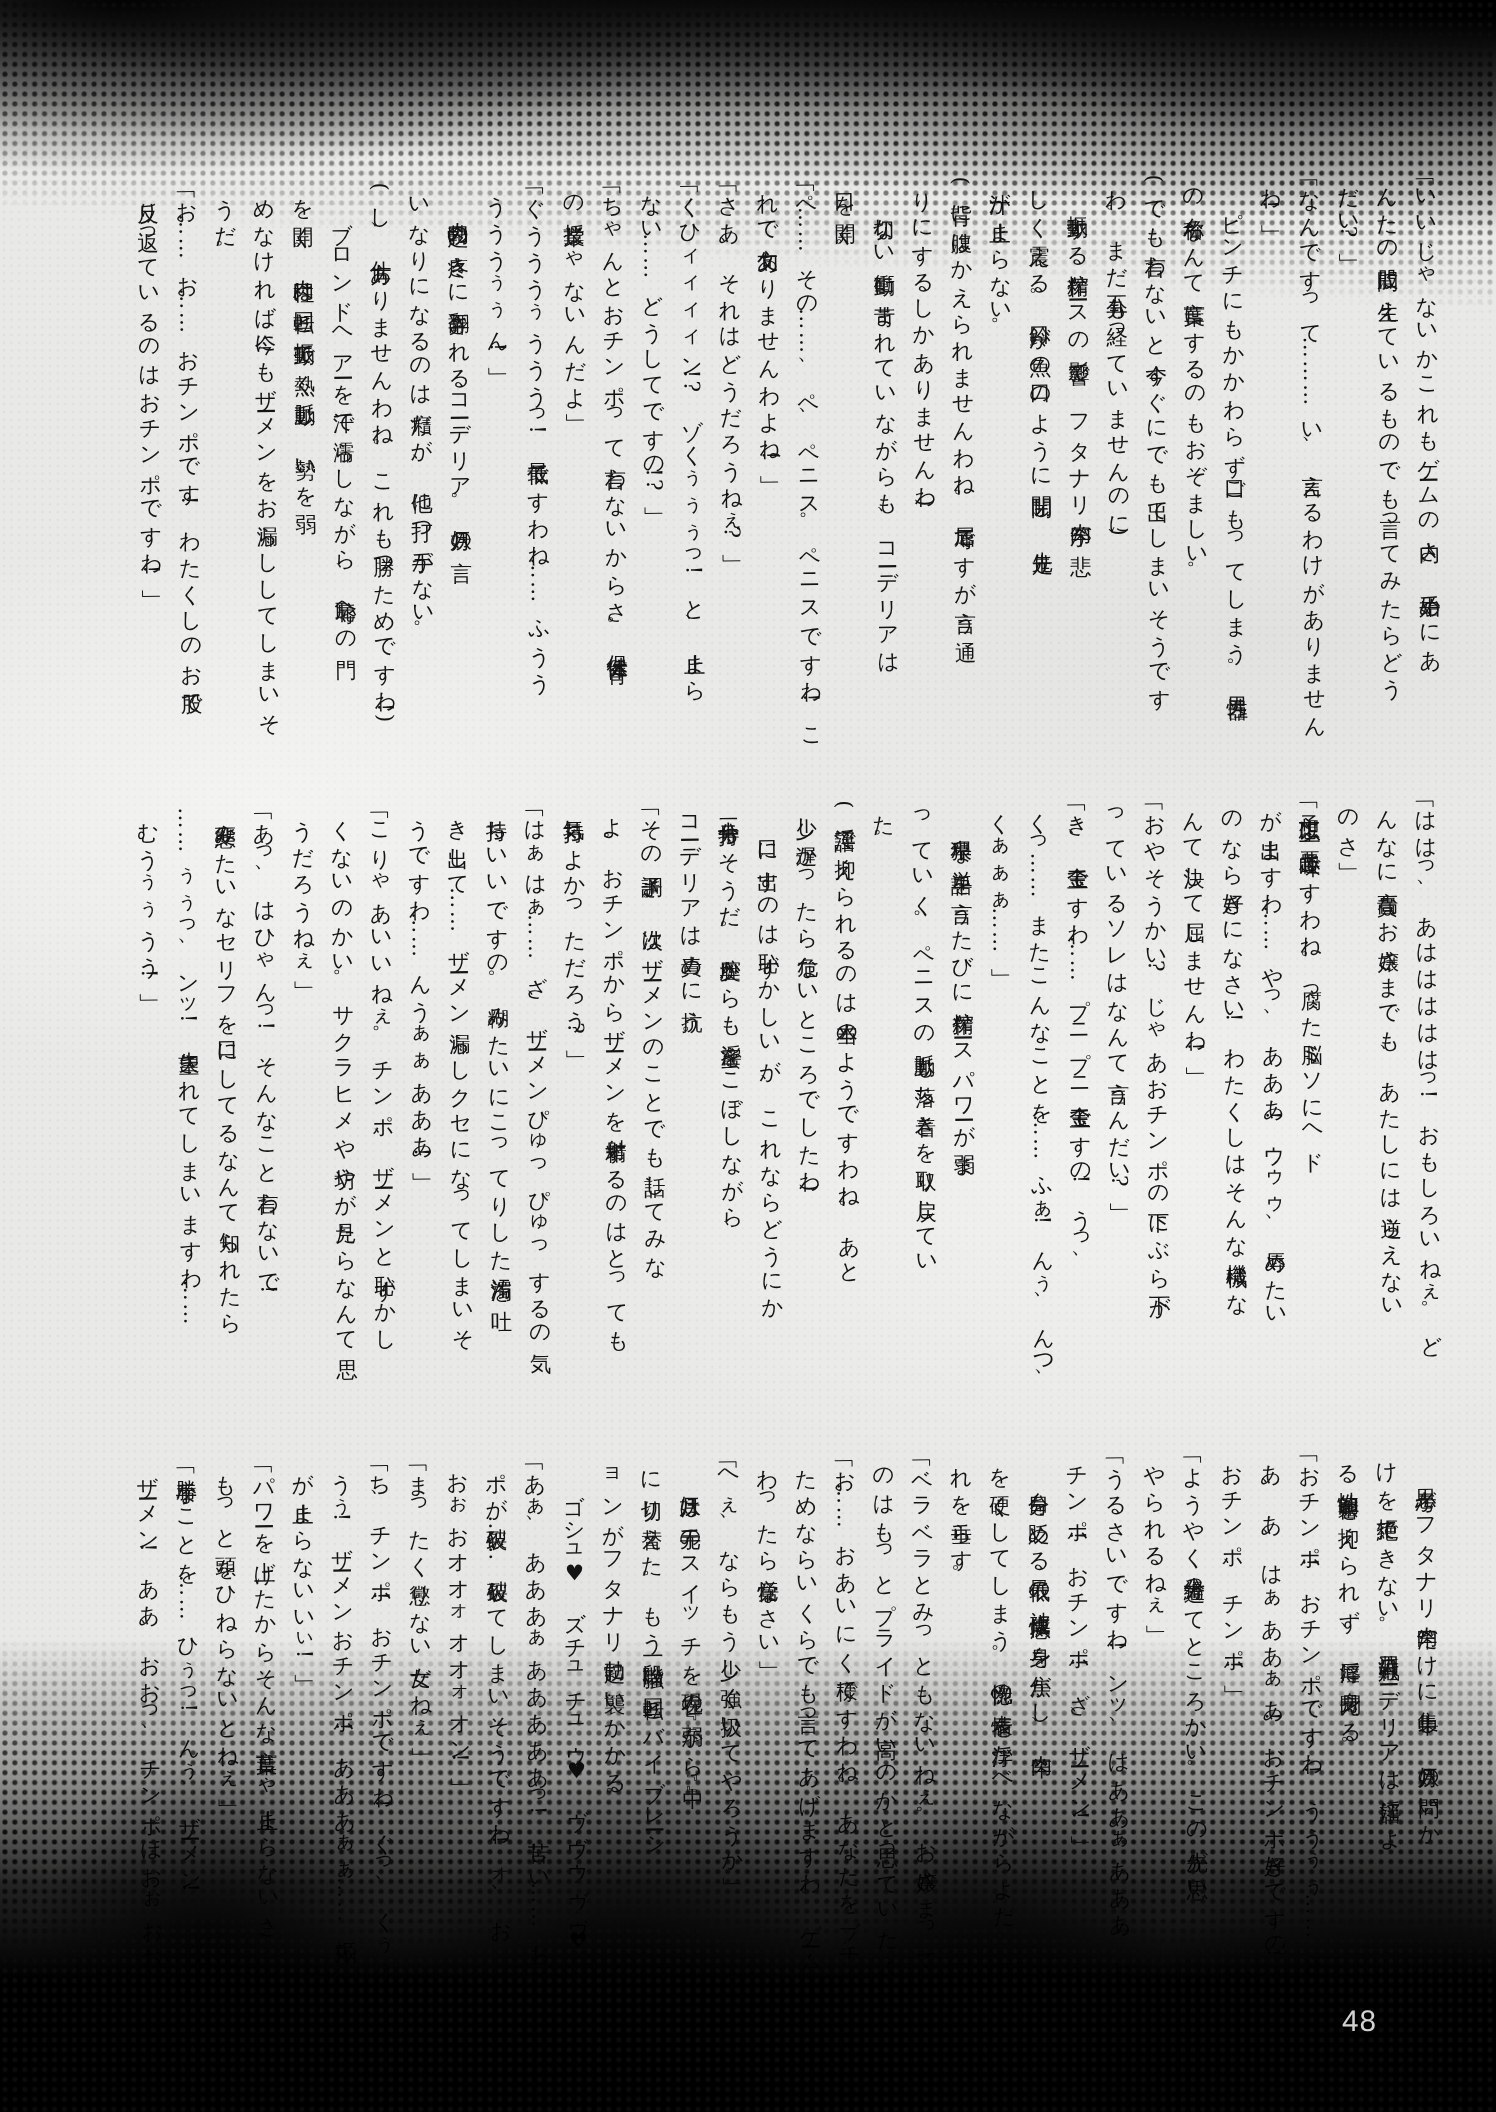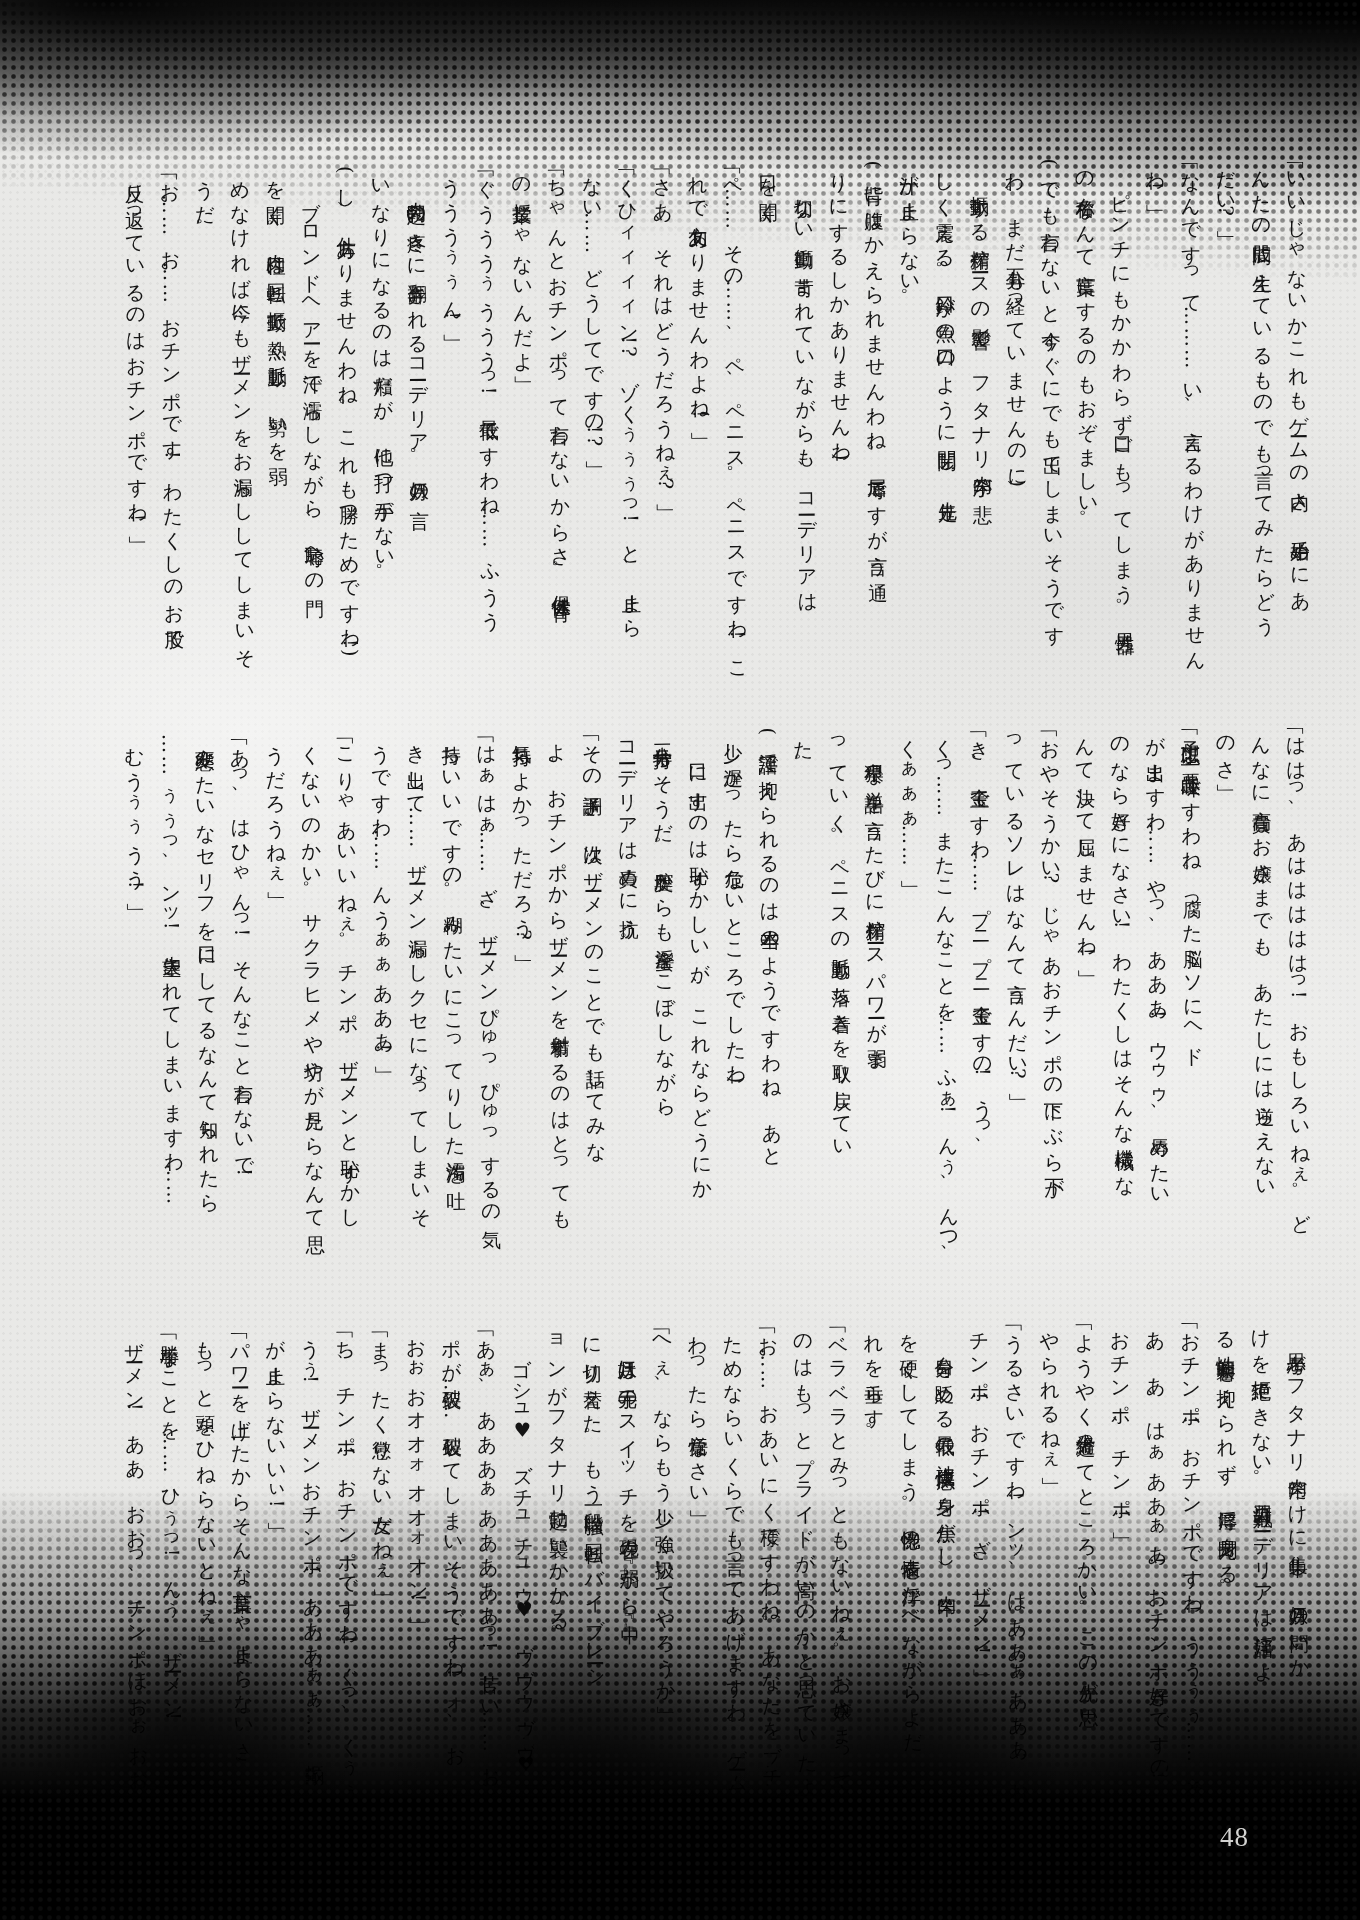--- a/index.html
+++ b/index.html
@@ -67,21 +67,21 @@
   #band-bottom{top:1322px;height:540px;}
   .text-band p{
     margin:0;padding:0;height:100%;
     font-size:19.5px;line-height:35.2px;letter-spacing:2.1px;
     white-space:pre;
     font-weight:500;
   }
   .page-number{
     position:absolute;left:1220px;top:1822px;
     color:#d2d2d0;font-size:27px;letter-spacing:1px;
-    font-family:Liberation Serif, serif;
+    font-family:Liberation Sans, sans-serif;
   }
 </style>
 </head>
 <body>
 
 <div class="paper-mottle"></div>
 
 <div class="text-band" id="band-top">
     <p>「いいじゃないかこれもゲームの内さ。手始めにあ</p>
     <p>んたの股間に生えているものでも言ってみたらどう</p>

